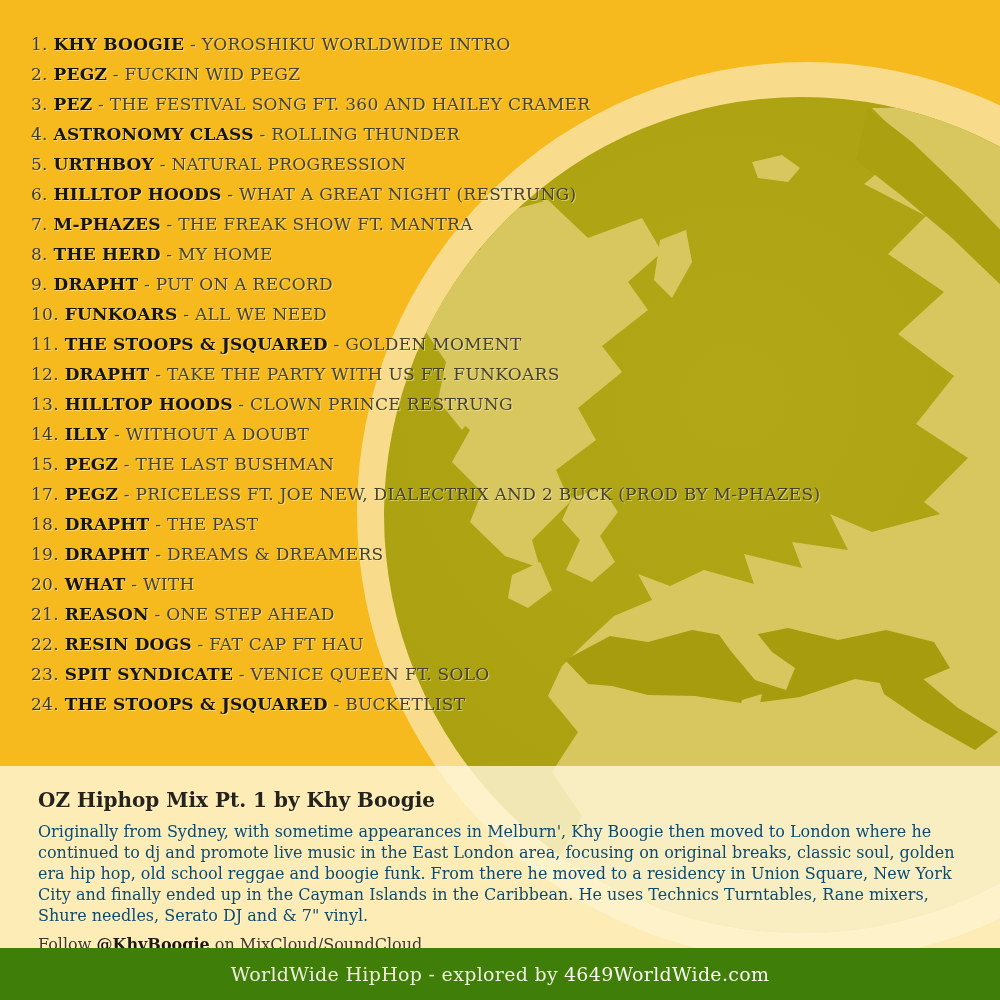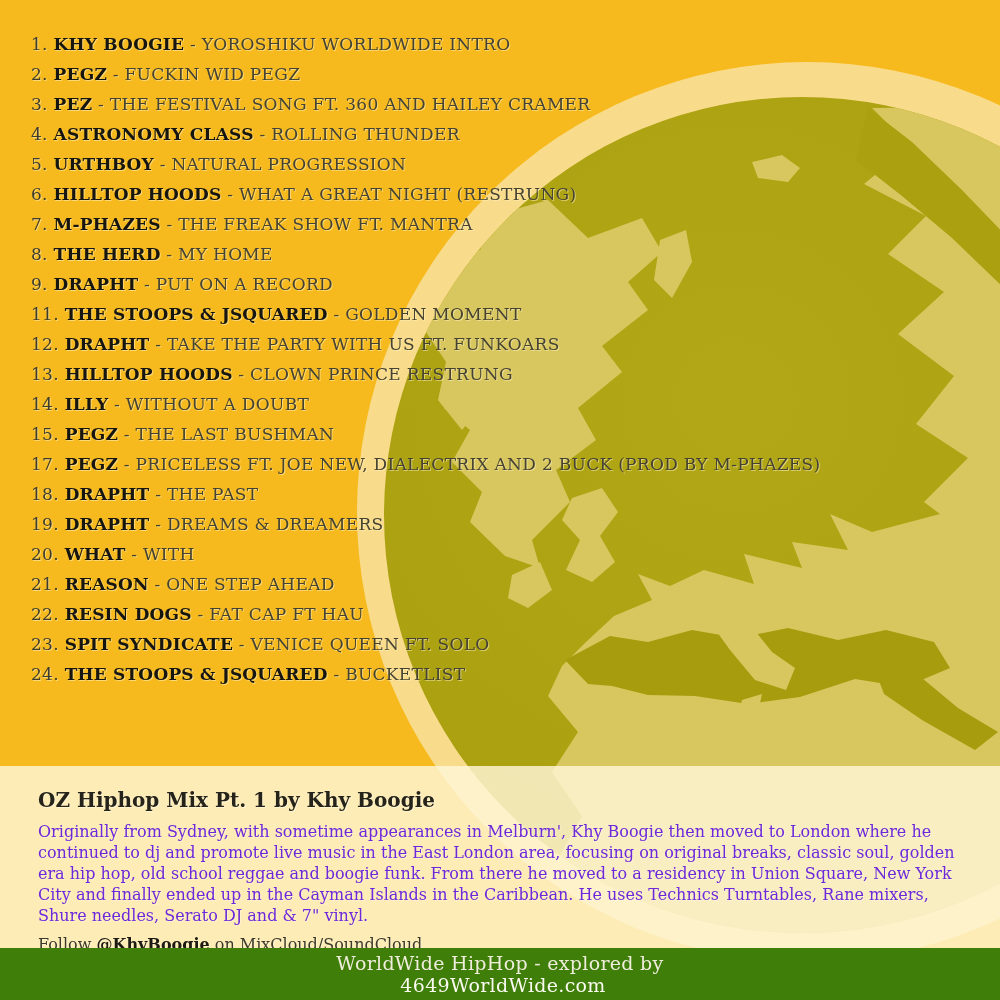--- a/index.html
+++ b/index.html
@@ -28,35 +28,35 @@
   .info-panel{
     position:absolute;left:0;top:766px;width:1000px;height:182px;
     background:rgba(255,246,216,.82);z-index:4;
     box-sizing:border-box;padding:22px 36px 2px 38px;
   }
   .info-heading{
     margin:0 0 9px 0;font-size:20px;font-weight:bold;color:#26241A;
     text-shadow:1px 1px 0 rgba(255,251,225,.65);
   }
   .info-body{
-    margin:0;font-size:16px;line-height:21px;color:#6d28d9;
+    margin:0;font-size:16px;line-height:21px;color:#0c4a6e;
     text-shadow:1px 1px 0 rgba(255,251,225,.5);
     max-width:930px;
   }
   .info-follow{
     margin:9px 0 0 0;font-size:16px;color:#3B392B;
     text-shadow:1px 1px 0 rgba(255,251,225,.5);
   }
   .follow-handle{font-weight:bold;color:#1C1A12;}
   
   .footer-bar{
     position:absolute;left:0;top:948px;width:1000px;height:52px;
     background:#3F7E08;z-index:5;
     display:flex;align-items:center;justify-content:center;
-    font-size:19px;color:#EFEDDC;letter-spacing:.3px;flex-direction:column;
+    font-size:19px;color:#EFEDDC;letter-spacing:.3px;
   }
   .footer-brand{font-weight:normal;color:#FBFAF1;margin-left:6px;}
 </style>
 </head>
 <body>
 
 <svg class="globe-svg" viewBox="0 0 1000 1000" xmlns="http://www.w3.org/2000/svg" aria-hidden="true">
   <defs>
     <radialGradient id="seaGrad" cx="42%" cy="36%" r="75%">
       <stop offset="0%" stop-color="#B2A716"></stop>
@@ -121,20 +121,21 @@
     <li class="track-line"><span class="track-num">5.</span><span> </span><span class="track-artist">URTHBOY</span><span class="track-sep"> - </span><span class="track-title">NATURAL PROGRESSION</span></li>
 
     <li class="track-line"><span class="track-num">6.</span><span> </span><span class="track-artist">HILLTOP HOODS</span><span class="track-sep"> - </span><span class="track-title">WHAT A GREAT NIGHT (RESTRUNG)</span></li>
 
     <li class="track-line"><span class="track-num">7.</span><span> </span><span class="track-artist">M-PHAZES</span><span class="track-sep"> - </span><span class="track-title">THE FREAK SHOW FT. MANTRA</span></li>
 
     <li class="track-line"><span class="track-num">8.</span><span> </span><span class="track-artist">THE HERD</span><span class="track-sep"> - </span><span class="track-title">MY HOME</span></li>
 
     <li class="track-line"><span class="track-num">9.</span><span> </span><span class="track-artist">DRAPHT</span><span class="track-sep"> - </span><span class="track-title">PUT ON A RECORD</span></li>
 
+    <li class="track-line"><span class="track-num">10.</span><span> </span><span class="track-artist">FUNKOARS</span><span class="track-sep"> - </span><span class="track-title">ALL WE NEED</span></li>
 
     <li class="track-line"><span class="track-num">11.</span><span> </span><span class="track-artist">THE STOOPS &amp; JSQUARED</span><span class="track-sep"> - </span><span class="track-title">GOLDEN MOMENT</span></li>
 
     <li class="track-line"><span class="track-num">12.</span><span> </span><span class="track-artist">DRAPHT</span><span class="track-sep"> - </span><span class="track-title">TAKE THE PARTY WITH US FT. FUNKOARS</span></li>
 
     <li class="track-line"><span class="track-num">13.</span><span> </span><span class="track-artist">HILLTOP HOODS</span><span class="track-sep"> - </span><span class="track-title">CLOWN PRINCE RESTRUNG</span></li>
 
     <li class="track-line"><span class="track-num">14.</span><span> </span><span class="track-artist">ILLY</span><span class="track-sep"> - </span><span class="track-title">WITHOUT A DOUBT</span></li>
 
     <li class="track-line"><span class="track-num">15.</span><span> </span><span class="track-artist">PEGZ</span><span class="track-sep"> - </span><span class="track-title">THE LAST BUSHMAN</span></li>

